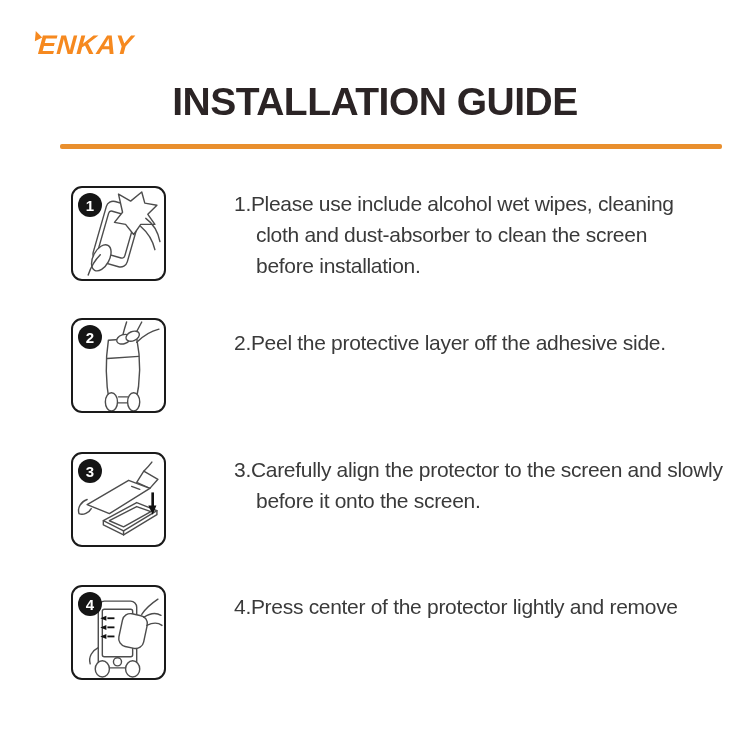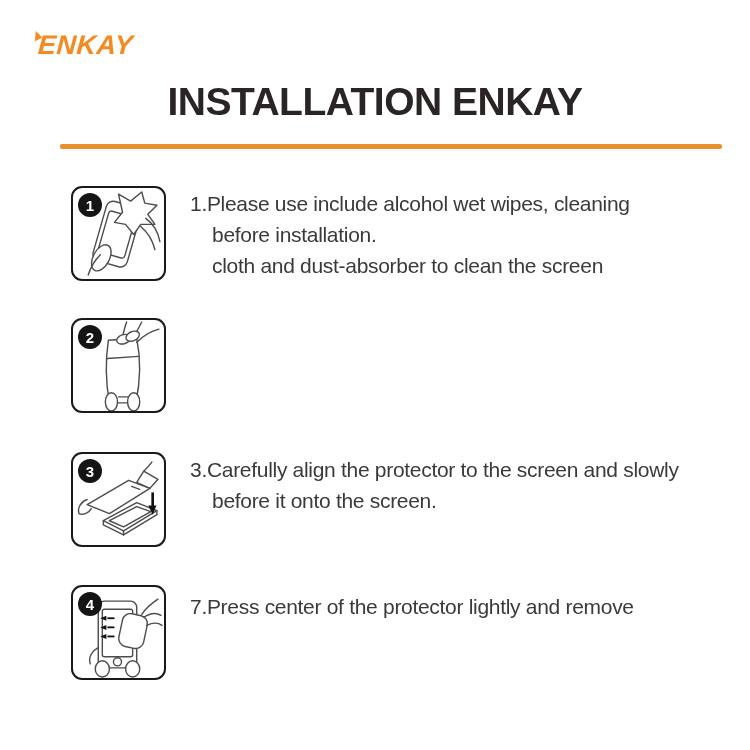--- a/index.html
+++ b/index.html
@@ -100,73 +100,76 @@
     color: #3A3A3A;
     font-size: 21px;
     letter-spacing: -0.3px;
     line-height: 31px;
   }
   .row-1 .step-text { top: 2px; }
   .row-2 .step-text { top: 9px; }
   .row-3 .step-text { top: 2px; }
   .row-4 .step-text { top: 6px; }
 
-  .line { white-space: nowrap; }
+  .line { white-space: nowrap; margin-left: 44px; }
   .line.cont { padding-left: 22px; }
 
   .art { stroke: #4d4d4d; fill: none; stroke-width: 1.4; stroke-linecap: round; stroke-linejoin: round; }
   .art-fill { stroke: #4d4d4d; fill: #ffffff; stroke-width: 1.4; stroke-linejoin: round; }
   .art-dark { fill: #111111; stroke: none; }
 </style>
 </head>
 <body>
 
 <div class="canvas">
 
   <div class="logo">ENKAY</div>
 
-  <h1 class="title">INSTALLATION ENKAY</h1>
+  <h1 class="title">INSTALLATION GUIDE</h1>
 
   <div class="divider"></div>
 
   <div class="step-row row-1">
     <div class="icon-box">
       <span class="badge">1</span>
       <svg viewBox="0 0 90 90" aria-hidden="true">
         <rect class="art" x="26" y="15" width="35" height="61" rx="7" transform="rotate(16 43 45)"></rect>
         <rect class="art" x="30" y="25" width="27" height="42" rx="3" transform="rotate(16 43 45)"></rect>
         <path class="art-fill" d="M45 6 L57 13 L68 4 L71 15 L83 17 L74 26 L81 36 L67 36 L60 46 L52 36 L41 34 L49 24 Z"></path>
         <path class="art" d="M72 30 C 79 35, 84 43, 86 53"></path>
         <path class="art" d="M67 38 C 74 44, 79 52, 81 61"></path>
         <ellipse class="art-fill" cx="28" cy="69" rx="8" ry="14" transform="rotate(28 28 69)"></ellipse>
         <path class="art" d="M15 86 C 18 77, 21 72, 27 66"></path>
       </svg>
     </div>
     <div class="step-text">
       <div class="line">1.Please use include alcohol wet wipes, cleaning</div>
+      <div class="line cont">cloth and dust-absorber to clean the screen</div>
       <div class="line cont">before installation.</div>
-      <div class="line cont">cloth and dust-absorber to clean the screen</div>
     </div>
   </div>
 
   <div class="step-row row-2">
     <div class="icon-box">
       <span class="badge">2</span>
       <svg viewBox="0 0 90 90" aria-hidden="true">
         <path class="art-fill" d="M35 20 C 32 40, 32 60, 36 82 L 62 82 C 67 60, 67 38, 63 18 Z"></path>
         <path class="art" d="M34 38 L 65 36"></path>
         <path class="art" d="M45 76 L 54 76"></path>
         <path class="art" d="M53 2 C 51 8, 50 12, 49 16"></path>
         <path class="art" d="M68 2 C 64 10, 61 15, 58 20"></path>
         <path class="art" d="M85 9 C 77 11, 69 16, 63 22"></path>
         <ellipse class="art-fill" cx="50" cy="19" rx="7" ry="4.5" transform="rotate(-18 50 19)"></ellipse>
         <ellipse class="art-fill" cx="59" cy="16" rx="7" ry="4.5" transform="rotate(-24 59 16)"></ellipse>
         <ellipse class="art-fill" cx="38" cy="81" rx="6" ry="9"></ellipse>
         <ellipse class="art-fill" cx="60" cy="81" rx="6" ry="9"></ellipse>
       </svg>
+    </div>
+    <div class="step-text">
+      <div class="line">2.Peel the protective layer off the adhesive side.</div>
     </div>
   </div>
 
   <div class="step-row row-3">
     <div class="icon-box">
       <span class="badge">3</span>
       <svg viewBox="0 0 90 90" aria-hidden="true">
         <path class="art" d="M78 8 C 75 12, 72 15, 70 17"></path>
         <path class="art-fill" d="M70 17 L 84 25 L 76 34 L 63 28 Z"></path>
         <path class="art-fill" d="M14 50 L 55 26 L 76 34 L 36 59 Z"></path>
@@ -202,17 +205,17 @@
         <path class="art-dark" d="M27 40 L 33 37.5 L 33 42.5 Z"></path>
         <rect class="art-dark" x="34" y="39" width="7" height="1.8"></rect>
         <path class="art-dark" d="M27 49 L 33 46.5 L 33 51.5 Z"></path>
         <rect class="art-dark" x="34" y="48" width="7" height="1.8"></rect>
         <path class="art" d="M25 60 C 19 63, 15 69, 17 76"></path>
         <ellipse class="art-fill" cx="29" cy="81" rx="7" ry="8"></ellipse>
         <ellipse class="art-fill" cx="59" cy="81" rx="7" ry="8"></ellipse>
       </svg>
     </div>
     <div class="step-text">
-      <div class="line">7.Press center of the protector lightly and remove</div>
+      <div class="line">4.Press center of the protector lightly and remove</div>
     </div>
   </div>
 
 </div>
 
 </body></html>

